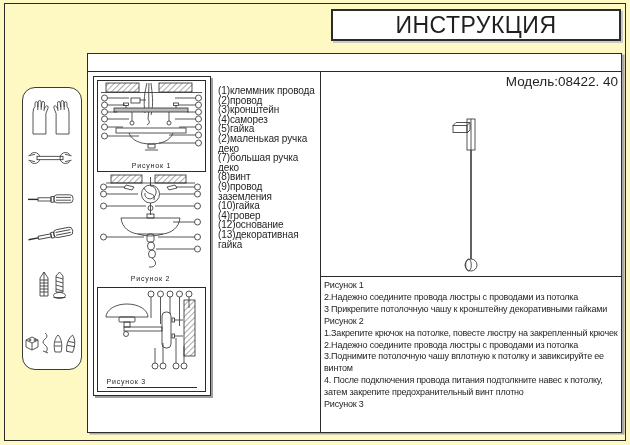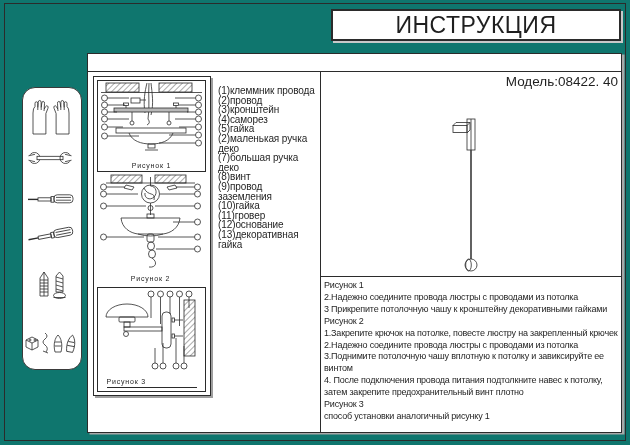--- a/index.html
+++ b/index.html
@@ -1,16 +1,16 @@
 <!DOCTYPE html>
 <html><head>
 <meta charset="utf-8">
 <style>
   html,body{margin:0;padding:0;background:#fff;}
-  .page{position:relative;width:630px;height:445px;background:#0f766e;
+  .page{position:relative;width:630px;height:445px;background:#fef9c3;
         font-family:"Liberation Sans",sans-serif;color:#1f1f1f;overflow:hidden;}
   .abs{position:absolute;}
   .outer-border{left:4px;top:3px;width:620px;height:436px;border:1px solid #2b2b2b;}
   .title-box{left:331px;top:9px;width:286px;height:28px;border:2px solid #2b2b2b;background:#fff;
              display:flex;align-items:center;justify-content:center;font-size:23px;
              letter-spacing:.5px;box-shadow:2px 2px 0 #c9c9c9;}
   .big-box{left:87px;top:53px;width:533px;height:378px;border:1px solid #2b2b2b;background:#fff;
            box-shadow:2.5px 1.5px 0 #a8a8a8;}
   .top-line{left:0;top:17px;width:100%;height:0;border-top:1px solid #2b2b2b;}
   .model{top:20px;right:3px;font-size:13.5px;white-space:nowrap;}
@@ -240,21 +240,21 @@
         <div>(1)клеммник провода</div>
         <div>(2)провод</div>
         <div>(3)кронштейн</div>
         <div>(4)саморез</div>
         <div>(5)гайка</div>
         <div>(2)маленькая ручка деко</div>
         <div>(7)большая ручка деко</div>
         <div>(8)винт</div>
         <div>(9)провод заземления</div>
         <div>(10)гайка</div>
-        <div>(11)гровер</div>
+        <div>(4)гровер</div>
         <div>(12)основание</div>
         <div>(13)декоративная гайка</div>
       </div>
 
     <svg class="abs lamp diagram" width="70" height="170" viewBox="0 0 70 170">
       <rect x="27" y="8" width="8" height="31"></rect>
       <path d="M31,8 V39"></path>
       <rect x="13" y="14.5" width="14" height="7"></rect>
       <path d="M13,14.5 L16,11.5 H30 L27,14.5 M30,11.5 V19 L27,22"></path>
       <path d="M31,39 V148" style="stroke:#3a3a3a;stroke-width:1.6"></path>
@@ -265,16 +265,15 @@
     <div class="abs instructions">
         <div>Рисунок 1</div>
         <div>2.Надежно соедините провода люстры с проводами из потолка</div>
         <div>3 Прикрепите потолочную чашу к кронштейну декоративными гайками</div>
         <div>Рисунок 2</div>
         <div>1.Закрепите крючок на потолке, повесте люстру на закрепленный крючек</div>
         <div>2.Надежно соедините провода люстры с проводами из потолка</div>
         <div>3.Поднимите потолочную чашу вплотную к потолку и завиксируйте ее винтом</div>
         <div>4.  После подключения провода питания подтолкните навес к потолку, затем закрепите предохранительный винт плотно</div>
         <div>Рисунок 3</div>
-        <div>способ установки аналогичный рисунку 1</div>
       </div>
   </div>
 </div>
 
 </body></html>

